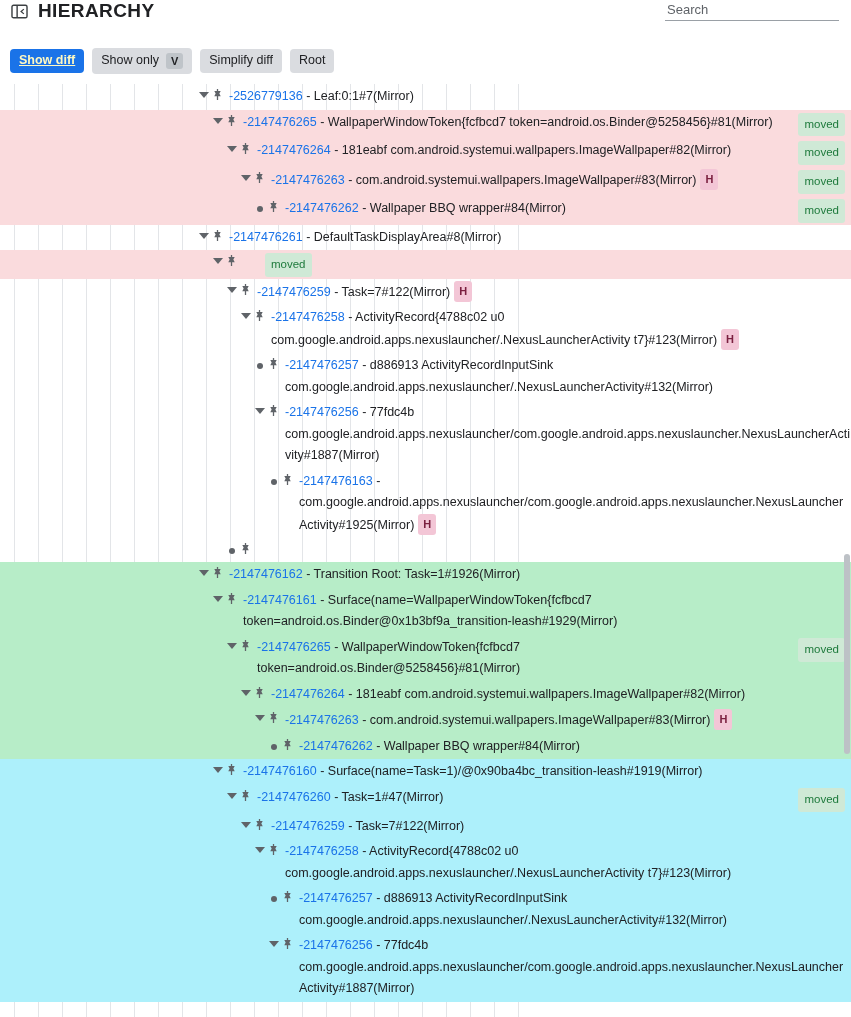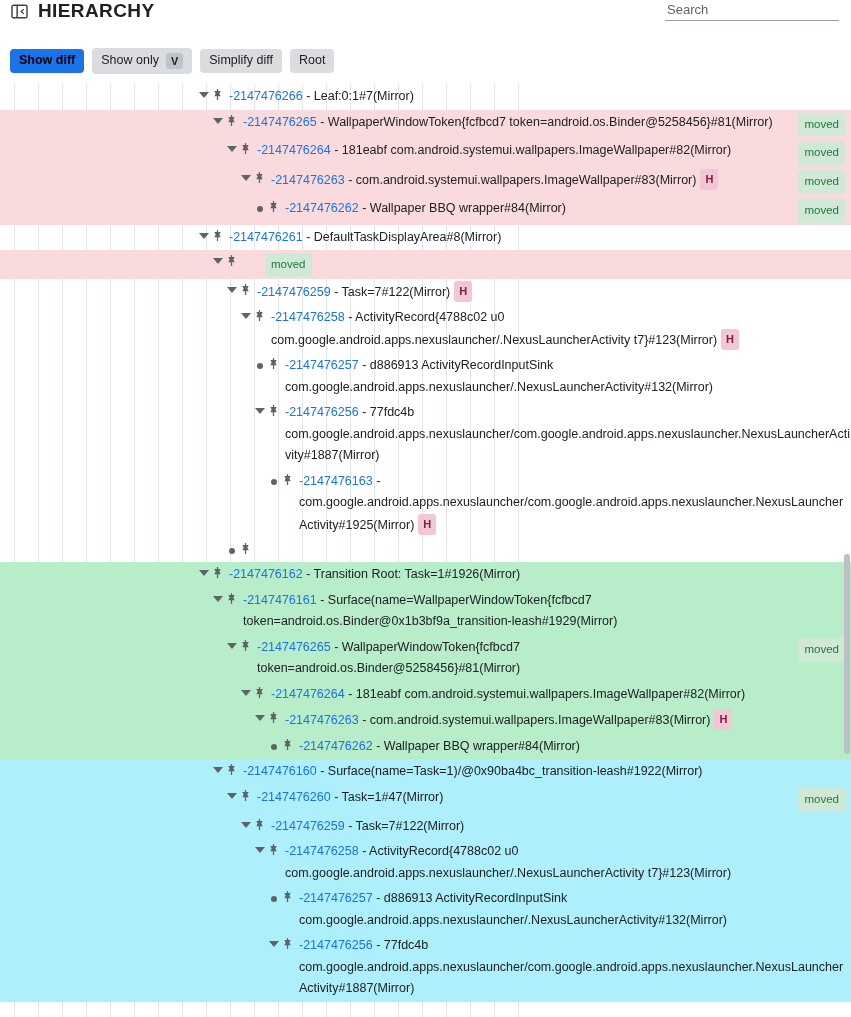--- a/index.html
+++ b/index.html
@@ -78,22 +78,23 @@
     cursor: pointer;
     background: #dadce0;
     color: #202124;
     line-height: 1.1;
     display: inline-flex;
     align-items: center;
     gap: 7px;
   }
   .chip.primary {
     background: #1a73e8;
-    color: #000000;
+    color: #fef9c3;
     font-weight: bold;
+    text-decoration: underline;
   }
   .kbd {
     display: inline-block;
     background: #bfc4c9;
     color: #202124;
     border-radius: 3px;
     font-size: 11px;
     padding: 1px 5px;
     font-weight: bold;
     line-height: 1.3;
@@ -278,21 +279,21 @@
         <div class="indent" style="width: 196px;"></div>
         <div class="twisty ">
           <span class="caret"></span>
         </div>
         <div class="node-icon">
           <svg width="11" height="13" viewBox="0 0 12 14" fill="none" stroke="currentColor" stroke-width="1.4">
             <line x1="6" y1="1" x2="6" y2="13"></line>
             <path d="M2.5 3.2 L9.5 3.2 L8 6 L9.5 8.8 L2.5 8.8 L4 6 Z" fill="currentColor" stroke="none"></path>
           </svg>
         </div>
-        <div class="label"><span class="nid">-2147476266</span><span> - Leaf:0:1#7(Mirror)</span></div>
+        <div class="label"><span class="nid">-2526779136</span><span> - Leaf:0:1#7(Mirror)</span></div>
       </div>
       <div class="row hl-red">
         <div class="indent" style="width: 210px;"></div>
         <div class="twisty ">
           <span class="caret"></span>
         </div>
         <div class="node-icon">
           <svg width="11" height="13" viewBox="0 0 12 14" fill="none" stroke="currentColor" stroke-width="1.4">
             <line x1="6" y1="1" x2="6" y2="13"></line>
             <path d="M2.5 3.2 L9.5 3.2 L8 6 L9.5 8.8 L2.5 8.8 L4 6 Z" fill="currentColor" stroke="none"></path>
@@ -519,21 +520,21 @@
         <div class="indent" style="width: 210px;"></div>
         <div class="twisty ">
           <span class="caret"></span>
         </div>
         <div class="node-icon">
           <svg width="11" height="13" viewBox="0 0 12 14" fill="none" stroke="currentColor" stroke-width="1.4">
             <line x1="6" y1="1" x2="6" y2="13"></line>
             <path d="M2.5 3.2 L9.5 3.2 L8 6 L9.5 8.8 L2.5 8.8 L4 6 Z" fill="currentColor" stroke="none"></path>
           </svg>
         </div>
-        <div class="label"><span class="nid">-2147476160</span><span> - Surface(name=Task=1)/@0x90ba4bc_transition-leash#1922(Mirror)</span></div>
+        <div class="label"><span class="nid">-2147476160</span><span> - Surface(name=Task=1)/@0x90ba4bc_transition-leash#1919(Mirror)</span></div>
       </div>
       <div class="row hl-cyan">
         <div class="indent" style="width: 224px;"></div>
         <div class="twisty ">
           <span class="caret"></span>
         </div>
         <div class="node-icon">
           <svg width="11" height="13" viewBox="0 0 12 14" fill="none" stroke="currentColor" stroke-width="1.4">
             <line x1="6" y1="1" x2="6" y2="13"></line>
             <path d="M2.5 3.2 L9.5 3.2 L8 6 L9.5 8.8 L2.5 8.8 L4 6 Z" fill="currentColor" stroke="none"></path>

